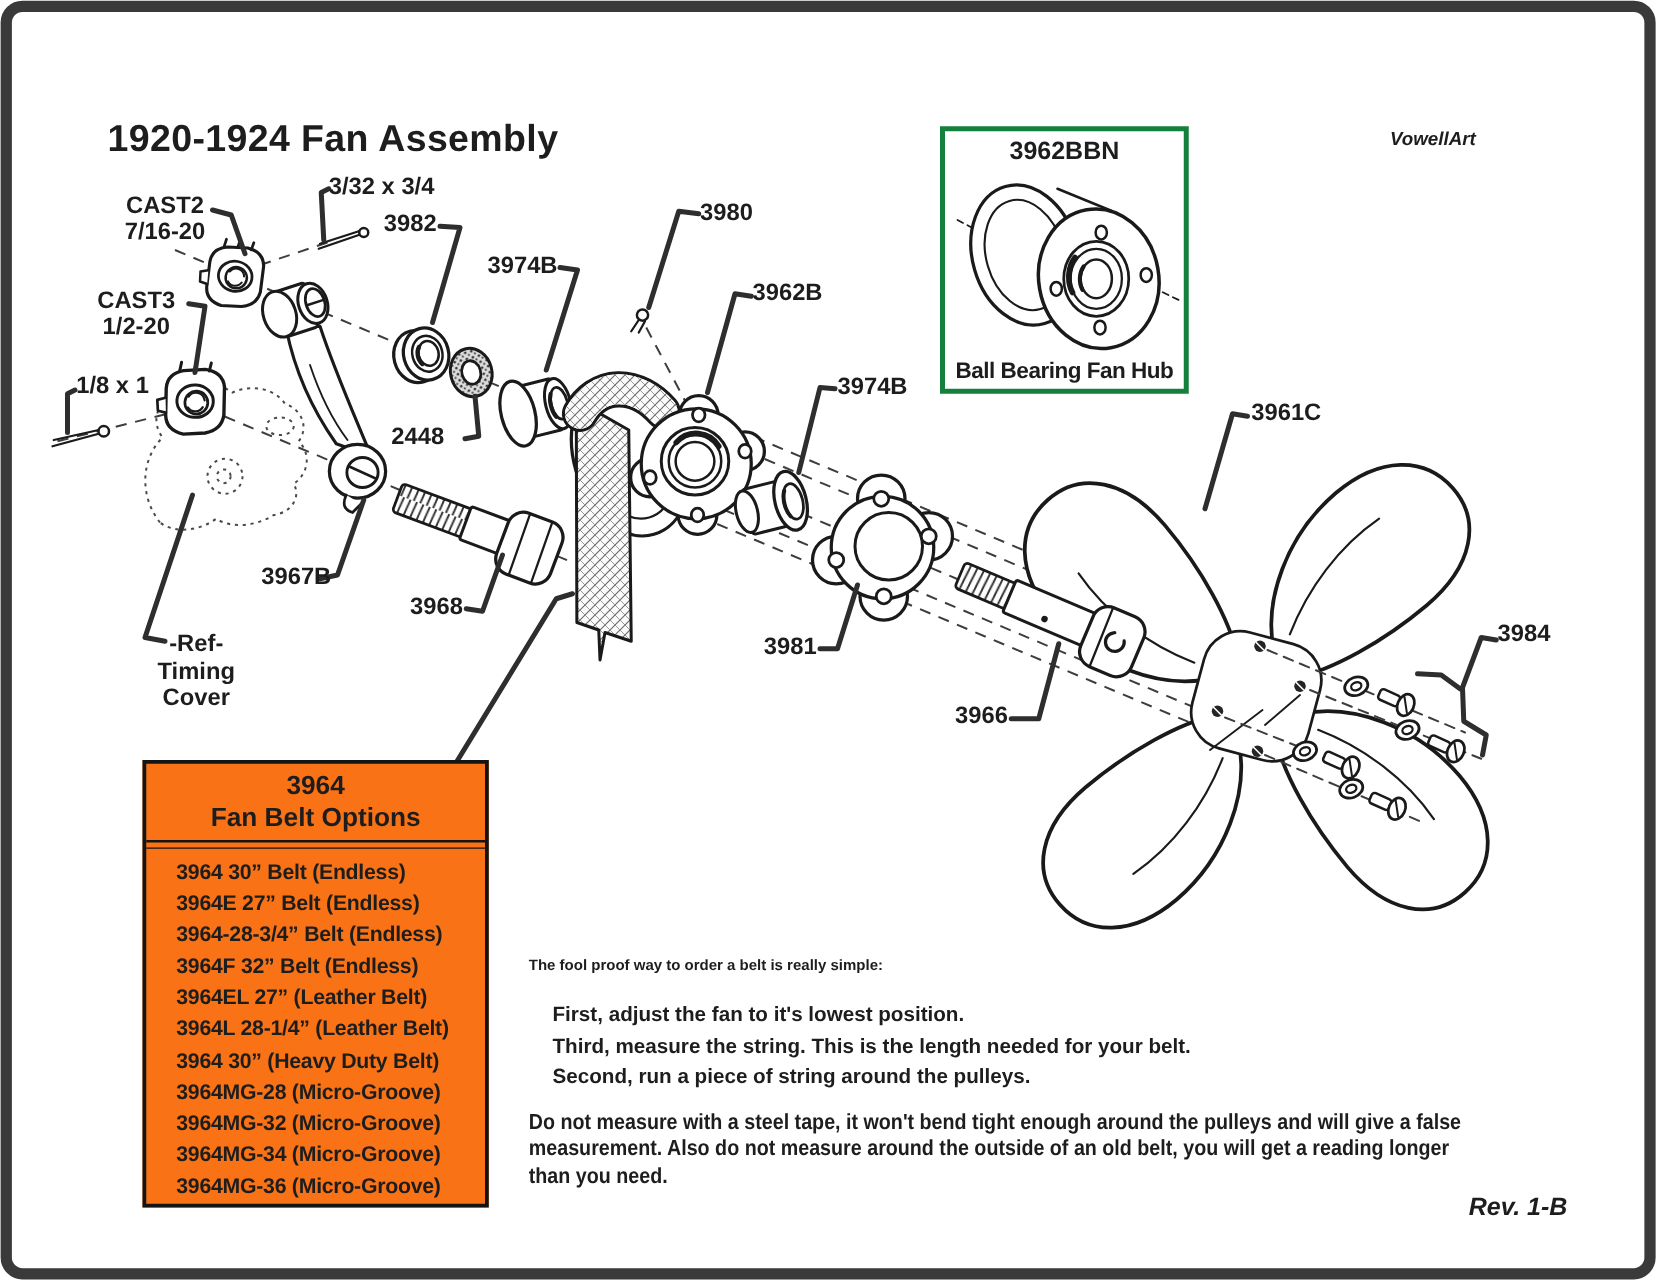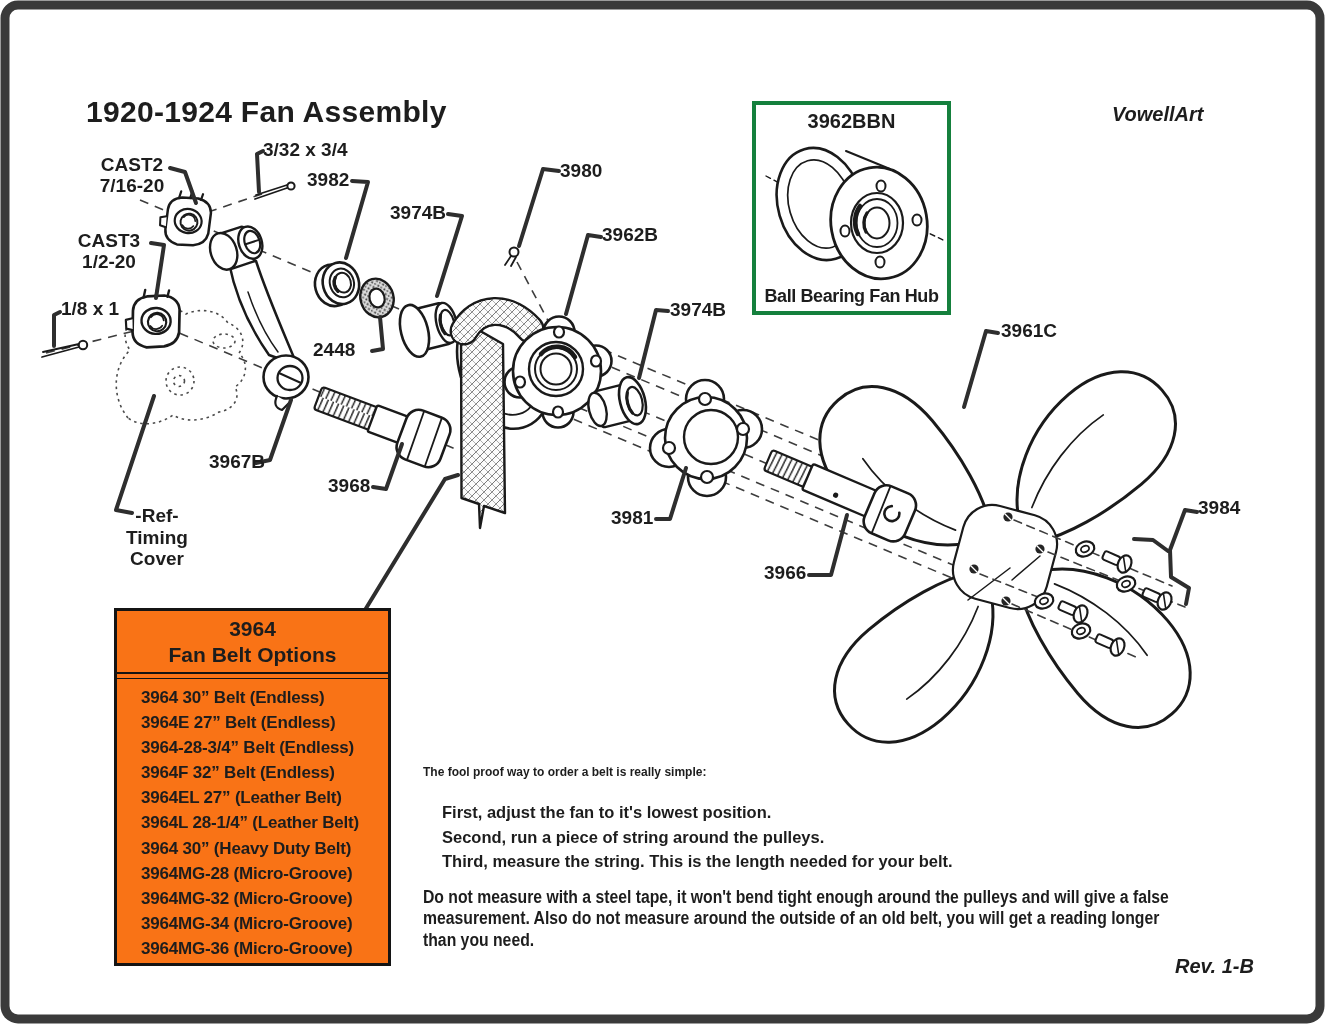--- a/index.html
+++ b/index.html
@@ -5,21 +5,21 @@
   html,body{margin:0;padding:0;background:#fff;}
   body{width:1325px;height:1024px;overflow:hidden;position:relative;
        font-family:"Liberation Sans","DejaVu Sans",sans-serif;color:#1d1d1d;}
   .page{position:absolute;inset:0;width:1325px;height:1024px;}
   svg.art{position:absolute;left:0;top:0;}
   .lbl{position:absolute;font-weight:bold;font-size:19px;line-height:20px;
        white-space:nowrap;color:#1d1d1d;}
   .lbl2{text-align:center;line-height:21px;}
   .title{position:absolute;left:86px;top:95px;font-size:30px;font-weight:bold;
          letter-spacing:.3px;}
-  .credit{position:absolute;left:1112px;top:103px;font-size:20px;font-weight:bold;
+  .credit{position:absolute;left:1112px;top:103px;font-size:15px;font-weight:bold;
           font-style:italic;}
   .rev{position:absolute;left:1175px;top:955px;font-size:20px;font-weight:bold;
        font-style:italic;}
   .inset{position:absolute;left:752px;top:101px;width:199px;height:214px;
          border:4px solid #15803d;box-sizing:border-box;}
   .inset .pn{position:absolute;top:5px;left:0;right:0;text-align:center;
              font-size:20px;font-weight:bold;}
   .inset .cap{position:absolute;bottom:4px;left:0;right:0;text-align:center;
               font-size:18px;font-weight:bold;letter-spacing:-.4px;}
   .belt-table{position:absolute;left:114px;top:608px;width:277px;height:358px;
@@ -364,22 +364,22 @@
     <li>3964MG-32 (Micro-Groove)</li>
     <li>3964MG-34 (Micro-Groove)</li>
     <li>3964MG-36 (Micro-Groove)</li>
   </ul>
 </div>
 
 <div class="instructions">
   <div class="intro">The fool proof way to order a belt is really simple:</div>
   <div class="steps">
     <div>First, adjust the fan to it's lowest position.</div>
+    <div>Third, measure the string. This is the length needed for your belt.</div>
     <div>Second, run a piece of string around the pulleys.</div>
-    <div>Third, measure the string. This is the length needed for your belt.</div>
   </div>
   <div class="warning">
     <div>Do not measure with a steel tape, it won't bend tight enough around the pulleys and will give a false</div>
     <div>measurement. Also do not measure around the outside of an old belt, you will get a reading longer</div>
     <div>than you need.</div>
   </div>
 </div>
 
 </div>
 

